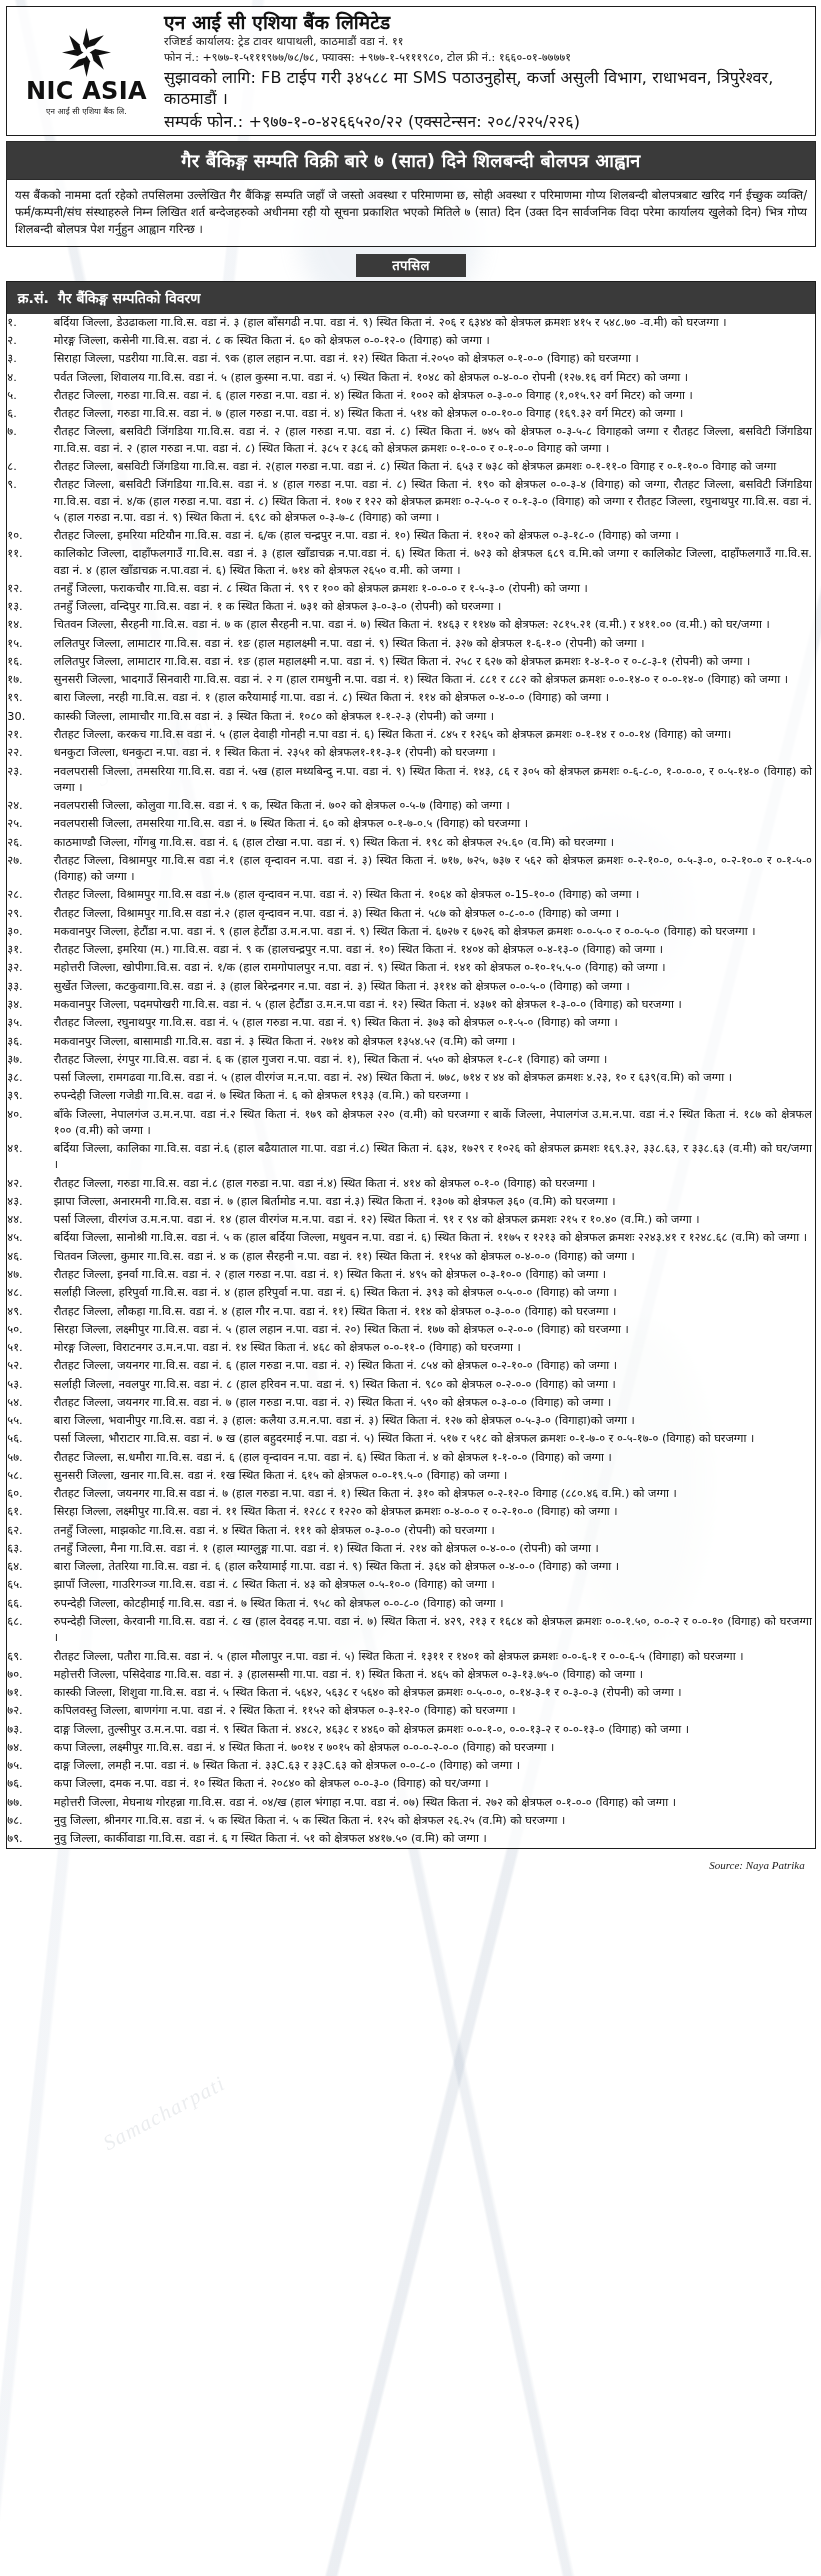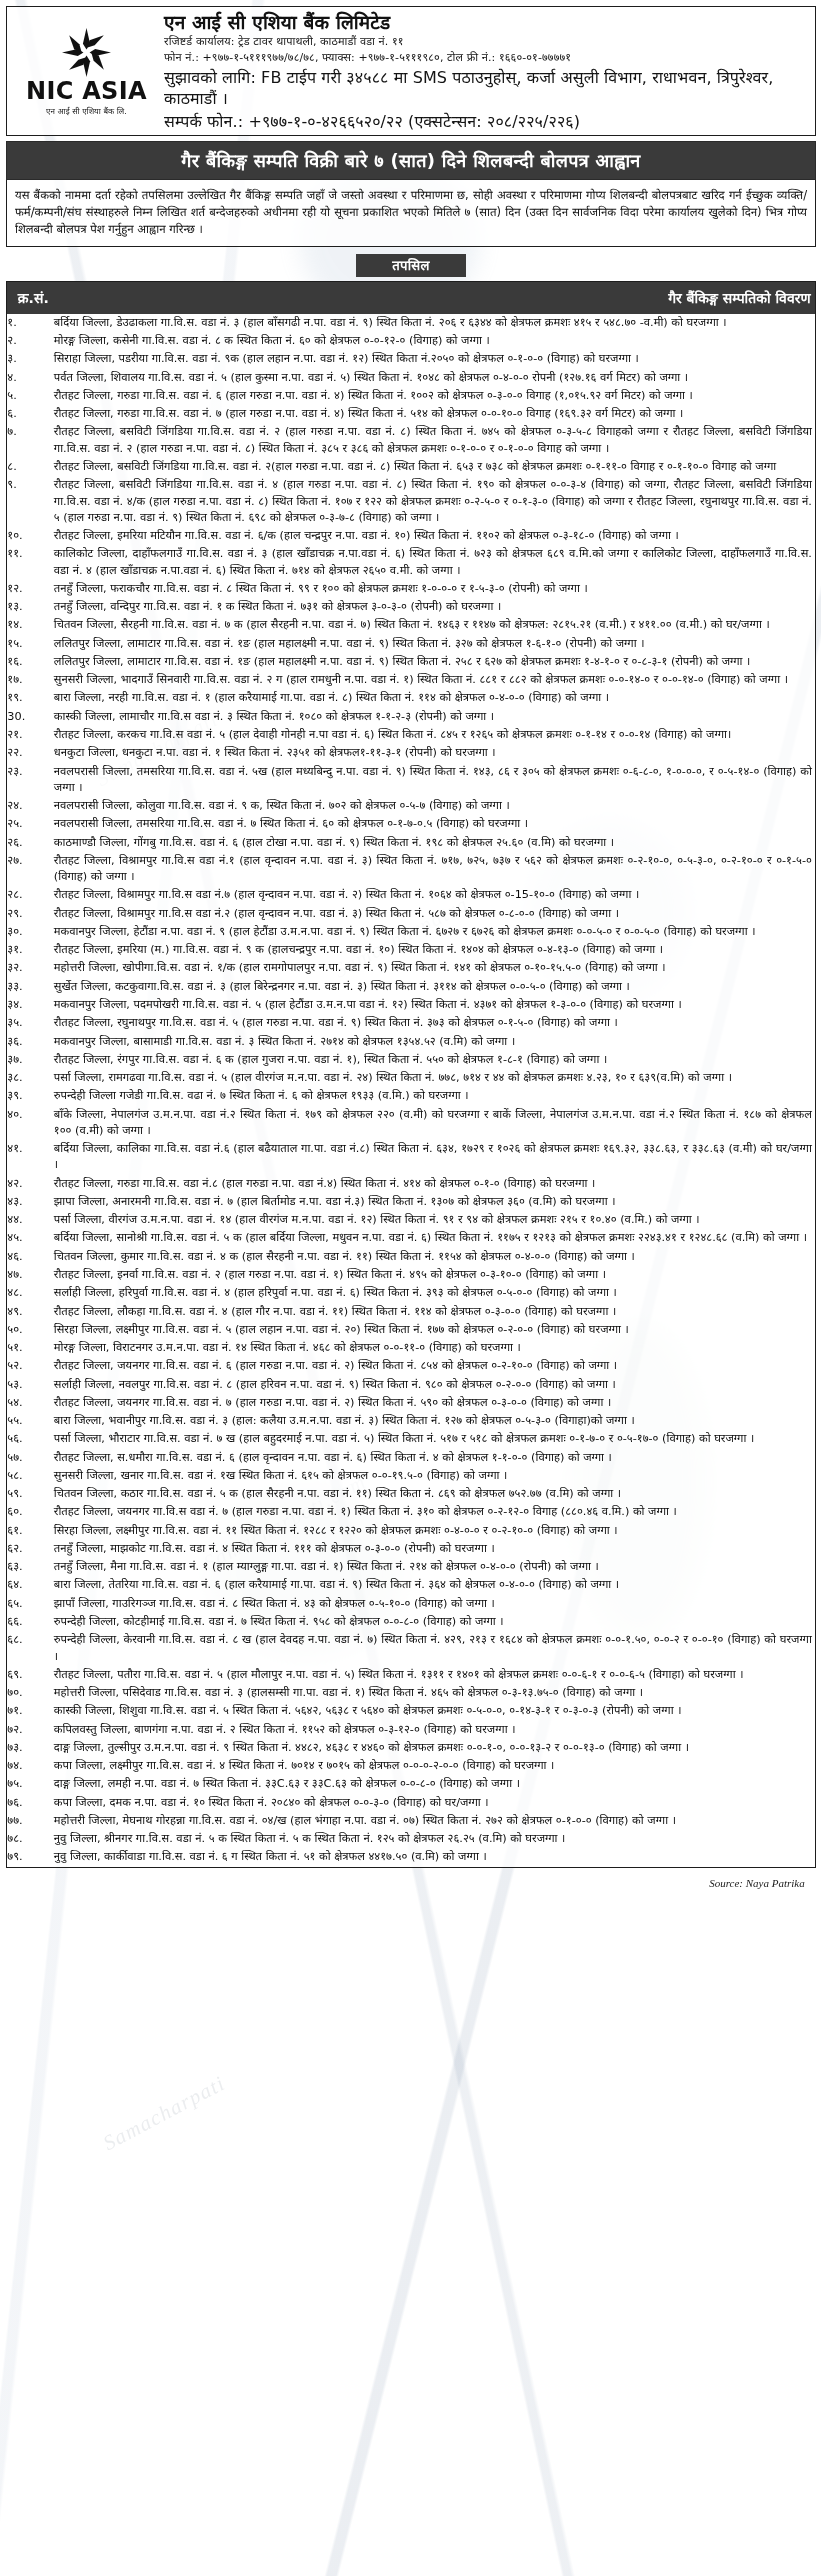--- a/index.html
+++ b/index.html
@@ -157,21 +157,21 @@
   }
   .tbl thead th {
     background: #3a3a3a;
     color: #fff;
     font-size: 14px;
     font-weight: bold;
     padding: 5.6px 4.2px 7px 4.2px;
     border: 0;
   }
   .th-sn { width: 47px; text-align: center; padding-left: 9.7px !important; }
-  .th-desc { text-align: right; }
+  .th-desc { text-align: left; }
   .tbl td {
     vertical-align: top;
     font-size: 11.3px;
     line-height: 1.44;
     color: #0d0d0d;
     padding: 1px 2.8px 1px 0;
     border: 0;
   }
   .td-sn {
     width: 47px;
@@ -475,24 +475,20 @@
           </tr>
           <tr>
             <td class="td-sn">५७.</td>
             <td class="td-desc">रौतहट जिल्ला, स.धमौरा गा.वि.स. वडा नं. ६ (हाल वृन्दावन न.पा. वडा नं. ६) स्थित किता नं. ४ को क्षेत्रफल १-१-०-० (विगाह) को जग्गा ।</td>
           </tr>
           <tr>
             <td class="td-sn">५८.</td>
             <td class="td-desc">सुनसरी जिल्ला, खनार गा.वि.स. वडा नं. १ख स्थित किता नं. ६१५ को क्षेत्रफल ०-०-१९.५-० (विगाह) को जग्गा ।</td>
           </tr>
           <tr>
-            <td class="td-sn">५९.</td>
-            <td class="td-desc">चितवन जिल्ला, कठार गा.वि.स. वडा नं. ५ क (हाल सैरहनी न.पा. वडा नं. ११) स्थित किता नं. ८६९ को क्षेत्रफल ७५२.७७ (व.मि) को जग्गा ।</td>
-          </tr>
-          <tr>
             <td class="td-sn">६०.</td>
             <td class="td-desc">रौतहट जिल्ला, जयनगर गा.वि.स वडा नं. ७ (हाल गरुडा न.पा. वडा नं. १) स्थित किता नं. ३१० को क्षेत्रफल ०-२-१२-० विगाह (८८०.४६ व.मि.) को जग्गा ।</td>
           </tr>
           <tr>
             <td class="td-sn">६१.</td>
             <td class="td-desc">सिरहा जिल्ला, लक्ष्मीपुर गा.वि.स. वडा नं. ११ स्थित किता नं. १२८८ र १२२० को क्षेत्रफल क्रमशः ०-४-०-० र ०-२-१०-० (विगाह) को जग्गा ।</td>
           </tr>
           <tr>
             <td class="td-sn">६२.</td>
             <td class="td-desc">तनहुँ जिल्ला, माझकोट गा.वि.स. वडा नं. ४ स्थित किता नं. १११ को क्षेत्रफल ०-३-०-० (रोपनी) को घरजग्गा ।</td>

